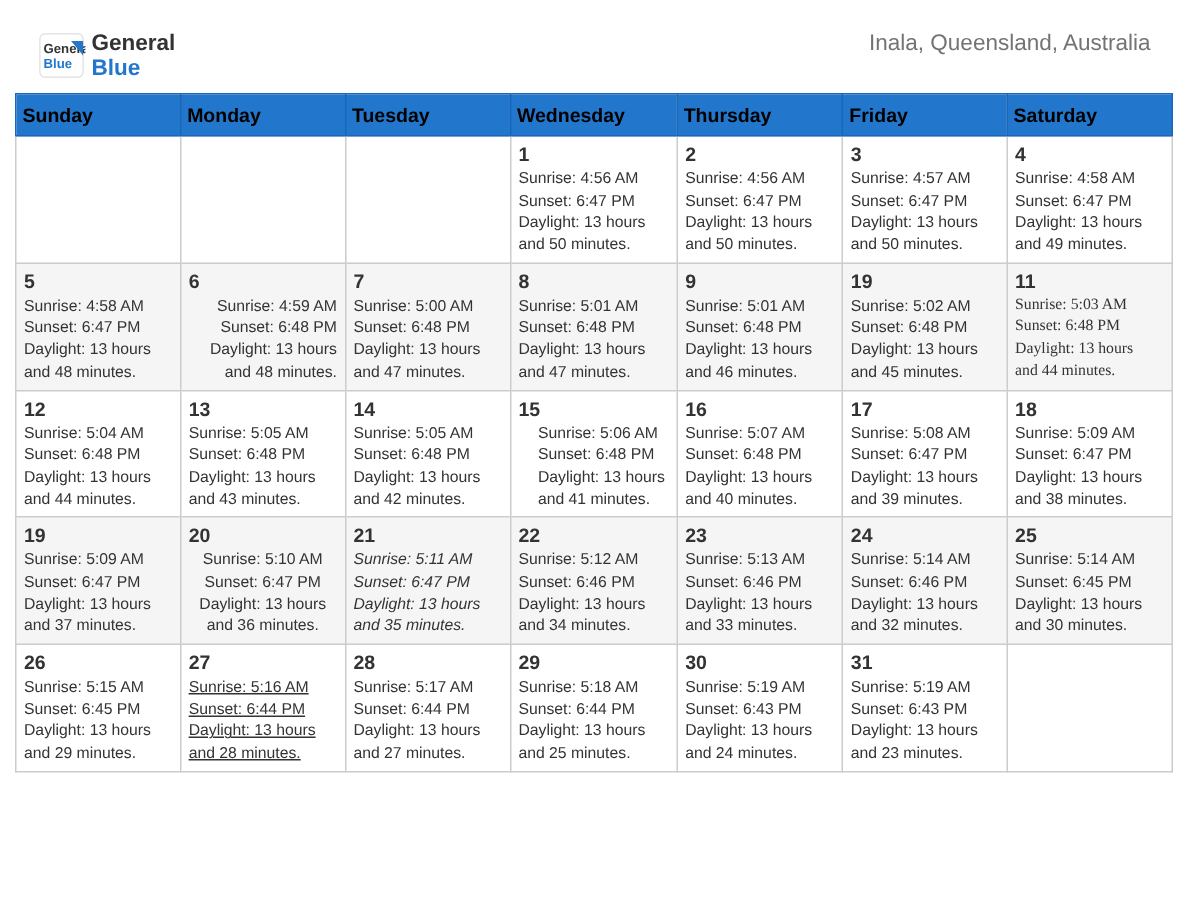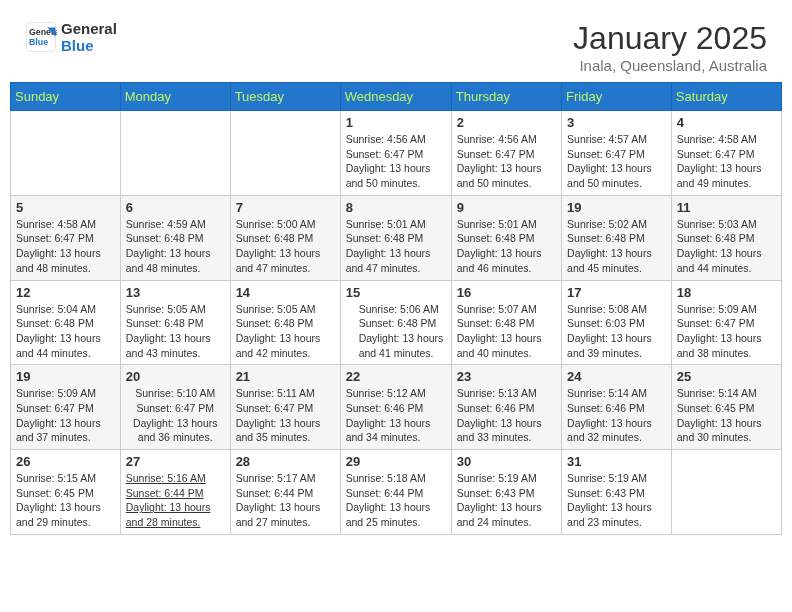--- a/index.html
+++ b/index.html
@@ -37,25 +37,25 @@
       font-size: 15px;
       color: #737373;
     }
     table {
       width: 100%;
       border-collapse: collapse;
       font-size: 11px;
     }
     thead th {
       background-color: #2277cc;
-      color: #bef264;
+      color: #000000;
       padding: 6px 4px;
       text-align: left;
       font-size: 13px;
-      font-weight: normal;
+      font-weight: bold;
       border: 1px solid #1a66bb;
     }
     tbody td {
       border: 1px solid #ccc;
       vertical-align: top;
       padding: 4px 5px;
       height: 80px;
       width: 113px;
       background: #fff;
     }
@@ -90,21 +90,20 @@
       <text x="5" y="18" font-family="Arial" font-size="11" font-weight="bold" fill="#333">General</text>
       <text x="5" y="30" font-family="Arial" font-size="11" font-weight="bold" fill="#2277cc">Blue</text>
       <polygon points="28,8 38,8 38,20" fill="#2277cc"></polygon>
     </svg>
     <div>
       <div style="font-size:15px;font-weight:bold;color:#333;">General</div>
       <div style="font-size:15px;font-weight:bold;color:#2277cc;">Blue</div>
     </div>
   </div>
   <div class="title-block">
-    <div class="month-title">January 2025</div>
     <div class="location-title">Inala, Queensland, Australia</div>
   </div>
 </div>
 
 <table>
   <thead>
     <tr>
     <th>Sunday</th>
         <th>Monday</th>
         <th>Tuesday</th>
@@ -151,21 +150,21 @@
       <tr>
         <td>
           <div class="day-number">5</div>
           <div class="day-info" style="white-space: pre-line;">Sunrise: 4:58 AM
 Sunset: 6:47 PM
 Daylight: 13 hours
 and 48 minutes.</div>
         </td>
         <td>
           <div class="day-number">6</div>
-          <div class="day-info" style="white-space: pre-line;">Sunrise: 4:59 AM
+          <div class="day-info" style="white-space: pre-line; text-align: right;">Sunrise: 4:59 AM
 Sunset: 6:48 PM
 Daylight: 13 hours
 and 48 minutes.</div>
         </td>
         <td>
           <div class="day-number">7</div>
           <div class="day-info" style="white-space: pre-line;">Sunrise: 5:00 AM
 Sunset: 6:48 PM
 Daylight: 13 hours
 and 47 minutes.</div>
@@ -186,21 +185,21 @@
         </td>
         <td>
           <div class="day-number">19</div>
           <div class="day-info" style="white-space: pre-line;">Sunrise: 5:02 AM
 Sunset: 6:48 PM
 Daylight: 13 hours
 and 45 minutes.</div>
         </td>
         <td>
           <div class="day-number">11</div>
-          <div class="day-info" style="white-space: pre-line;">Sunrise: 5:03 AM
+          <div class="day-info" style="white-space: pre-line; font-family: Liberation Serif, serif;">Sunrise: 5:03 AM
 Sunset: 6:48 PM
 Daylight: 13 hours
 and 44 minutes.</div>
         </td>
       </tr>
       <tr>
         <td>
           <div class="day-number">12</div>
           <div class="day-info" style="white-space: pre-line;">Sunrise: 5:04 AM
 Sunset: 6:48 PM
@@ -231,21 +230,21 @@
         <td>
           <div class="day-number">16</div>
           <div class="day-info" style="white-space: pre-line;">Sunrise: 5:07 AM
 Sunset: 6:48 PM
 Daylight: 13 hours
 and 40 minutes.</div>
         </td>
         <td>
           <div class="day-number">17</div>
           <div class="day-info" style="white-space: pre-line;">Sunrise: 5:08 AM
-Sunset: 6:03 PM
+Sunset: 6:47 PM
 Daylight: 13 hours
 and 39 minutes.</div>
         </td>
         <td>
           <div class="day-number">18</div>
           <div class="day-info" style="white-space: pre-line;">Sunrise: 5:09 AM
 Sunset: 6:47 PM
 Daylight: 13 hours
 and 38 minutes.</div>
         </td>
@@ -260,21 +259,21 @@
         </td>
         <td>
           <div class="day-number">20</div>
           <div class="day-info" style="white-space: pre-line; text-align: center;">Sunrise: 5:10 AM
 Sunset: 6:47 PM
 Daylight: 13 hours
 and 36 minutes.</div>
         </td>
         <td>
           <div class="day-number">21</div>
-          <div class="day-info" style="white-space: pre-line;">Sunrise: 5:11 AM
+          <div class="day-info" style="white-space: pre-line; font-style: italic;">Sunrise: 5:11 AM
 Sunset: 6:47 PM
 Daylight: 13 hours
 and 35 minutes.</div>
         </td>
         <td>
           <div class="day-number">22</div>
           <div class="day-info" style="white-space: pre-line;">Sunrise: 5:12 AM
 Sunset: 6:46 PM
 Daylight: 13 hours
 and 34 minutes.</div>

